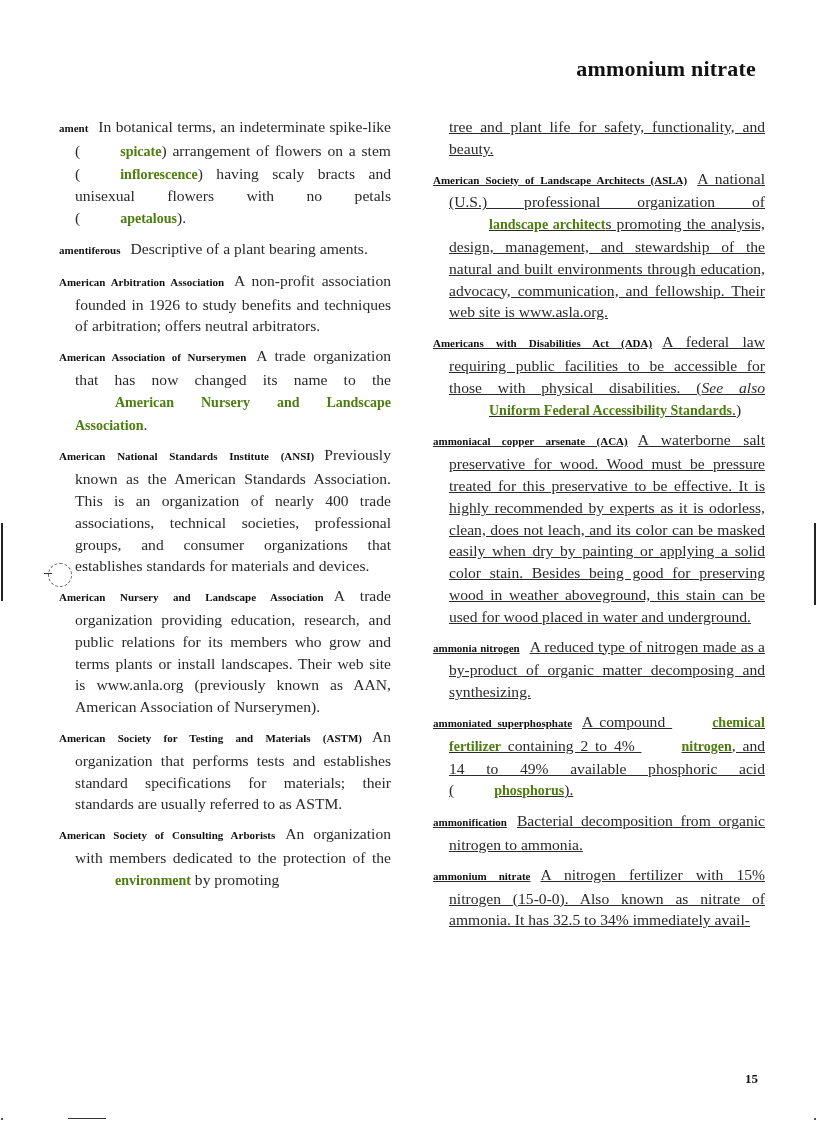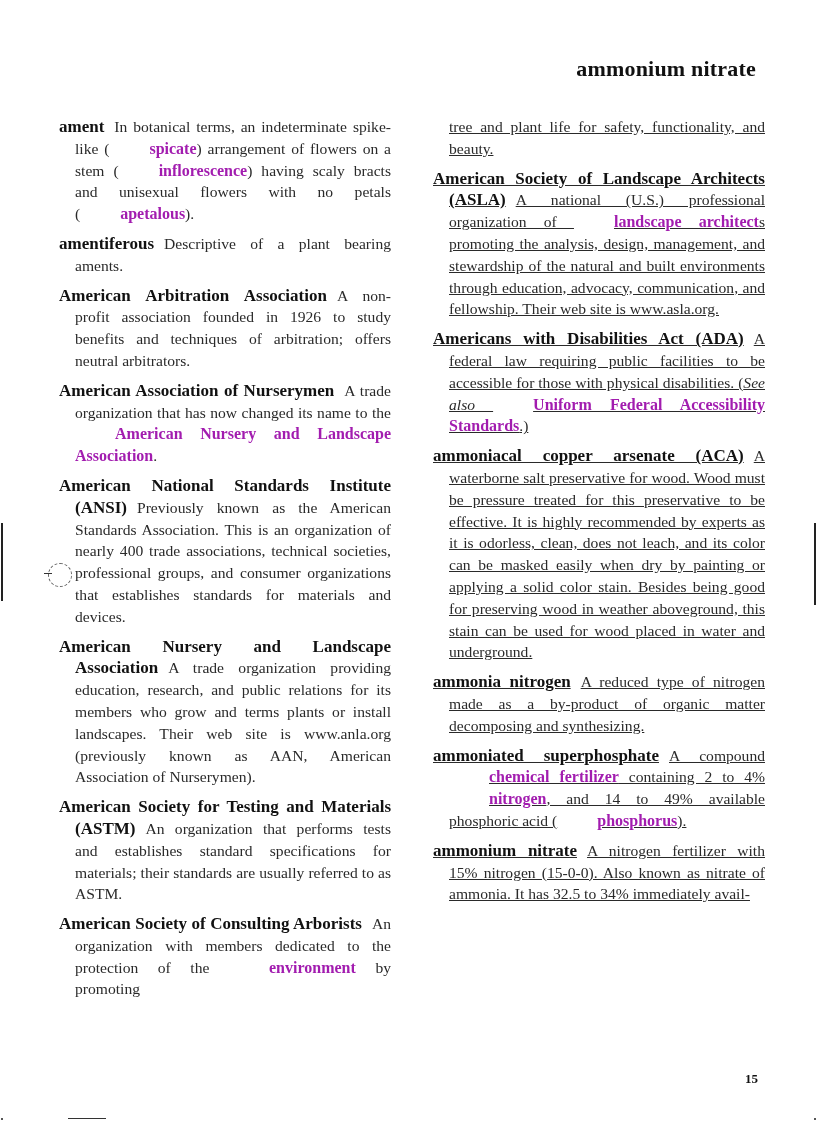--- a/index.html
+++ b/index.html
@@ -17,22 +17,22 @@
     position: absolute; top: 116px; width: 332px;
     font-size: 15.6px; line-height: 21.8px;
   }
   .col-left { left: 59px; }
   .col-right { left: 433px; text-decoration: underline; }
   .entry {
     margin: 0 0 8px 0;
     padding-left: 16px; text-indent: -16px;
     text-align: justify;
   }
-  .term { font-weight: bold; color: #111; font-size: 17px; margin-right: 10px; }
-  .xref { font-weight: bold; color: #a21caf; font-size: 16px; padding-left: 40px; }
+  .term { font-weight: bold; color: #111; font-size: 11px; margin-right: 10px; }
+  .xref { font-weight: bold; color: #4d7c0f; font-size: 14px; padding-left: 40px; }
   .ital { font-style: italic; }
   .cont { text-indent: 0; padding-left: 16px; margin-top: 0; }
   .folio {
     position: absolute; top: 1050px; left: 745px;
     font-size: 13px; font-weight: bold; color: #111; margin-top: 21px;
   }
   .edge-bar-left {
     position: absolute; left: 1px; top: 523px; width: 2px; height: 78px; background: #222;
   }
   .edge-bar-right {
@@ -113,20 +113,23 @@
   </p>
 
   <p class="entry">
     <span class="term">ammonia nitrogen</span><span>A reduced type of nitrogen made as a by-product of organic matter decomposing and synthesizing.</span>
   </p>
 
   <p class="entry">
     <span class="term">ammoniated superphosphate</span><span>A compound </span><span class="xref">chemical fertilizer</span><span> containing 2 to 4% </span><span class="xref">nitrogen</span><span>, and 14 to 49% available phosphoric acid (</span><span class="xref">phosphorus</span><span>).</span>
   </p>
 
+  <p class="entry">
+    <span class="term">ammonification</span><span>Bacterial decomposition from organic nitrogen to ammonia.</span>
+  </p>
 
   <p class="entry">
     <span class="term">ammonium nitrate</span><span>A nitrogen fertilizer with 15% nitrogen (15-0-0). Also known as nitrate of ammonia. It has 32.5 to 34% immediately avail-</span>
   </p>
 </div>
 
 <div class="folio">15</div>
 <div class="foot-rule"></div>
 <div class="foot-dot-left"></div>
 <div class="foot-dot-right"></div>

